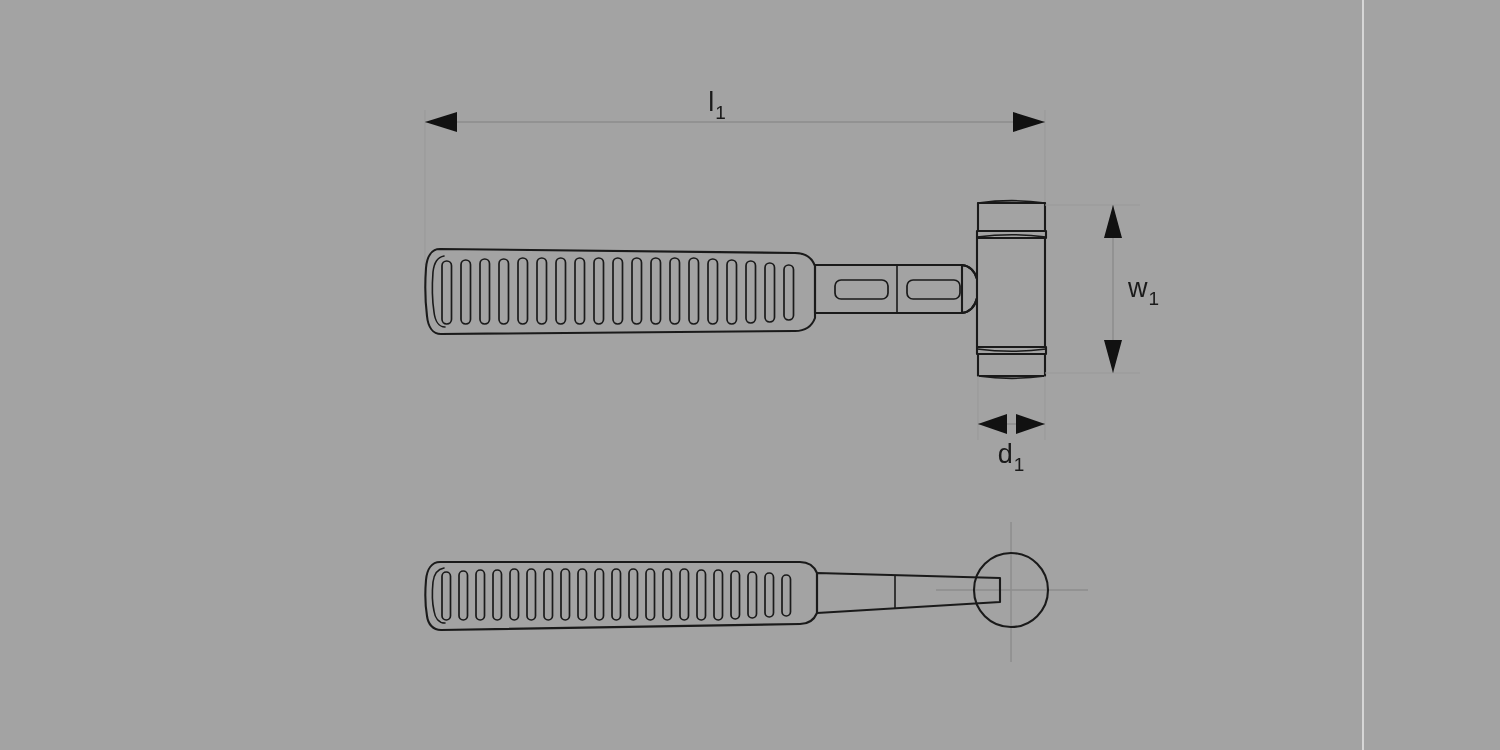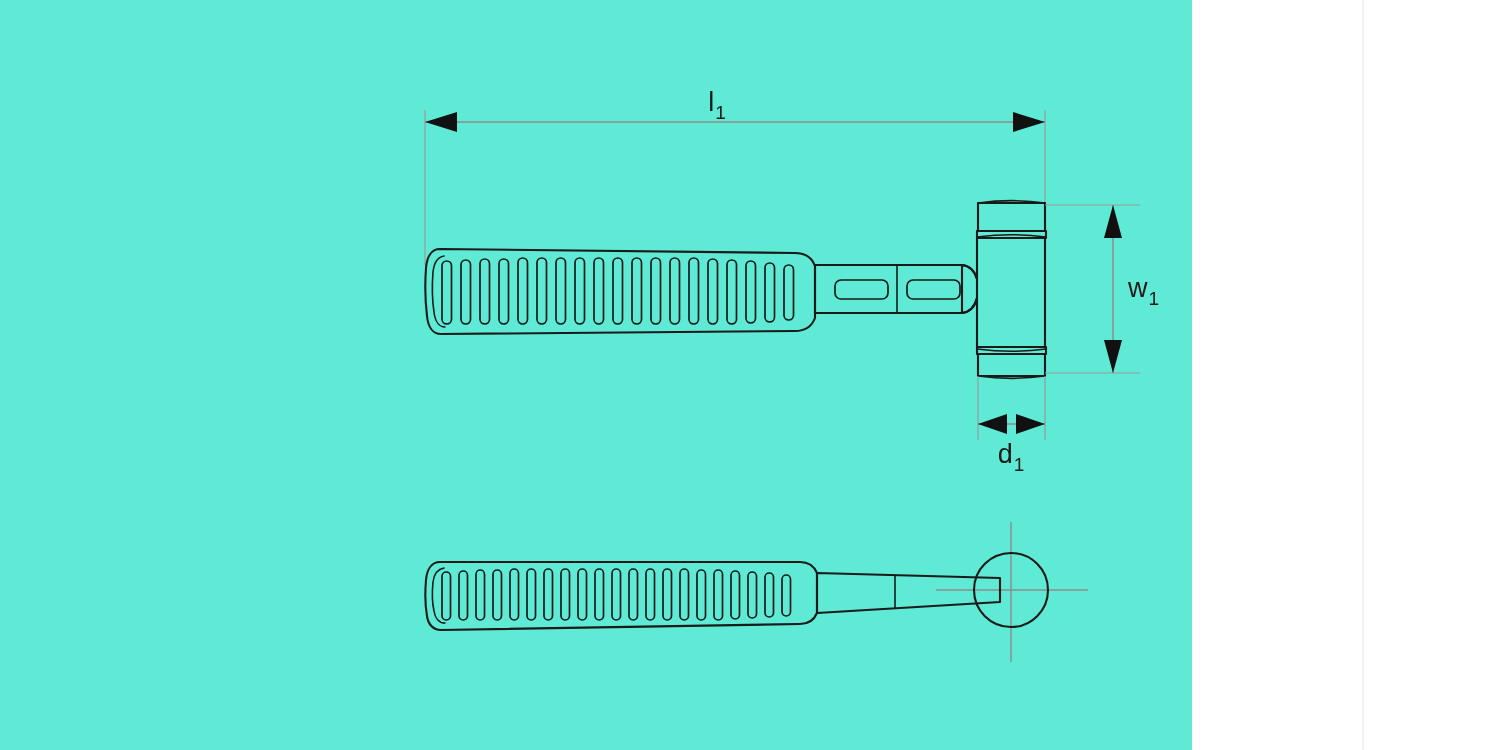--- a/index.html
+++ b/index.html
@@ -8,23 +8,23 @@
     background: #ffffff;
   }
   body {
     width: 1500px;
     height: 750px;
     overflow: hidden;
     font-family: "Liberation Sans", sans-serif;
   }
   #canvas {
     position: relative;
-    width: 1192px;
+    width: 1500px;
     height: 750px;
-    background: #5eead4;
+    background: #a3a3a3;
   }
   #canvas svg {
     position: absolute;
     top: 0;
     left: 0;
     display: block;
   }
   .dim-label {
     font-family: "Liberation Sans", sans-serif;
     font-size: 27px;

